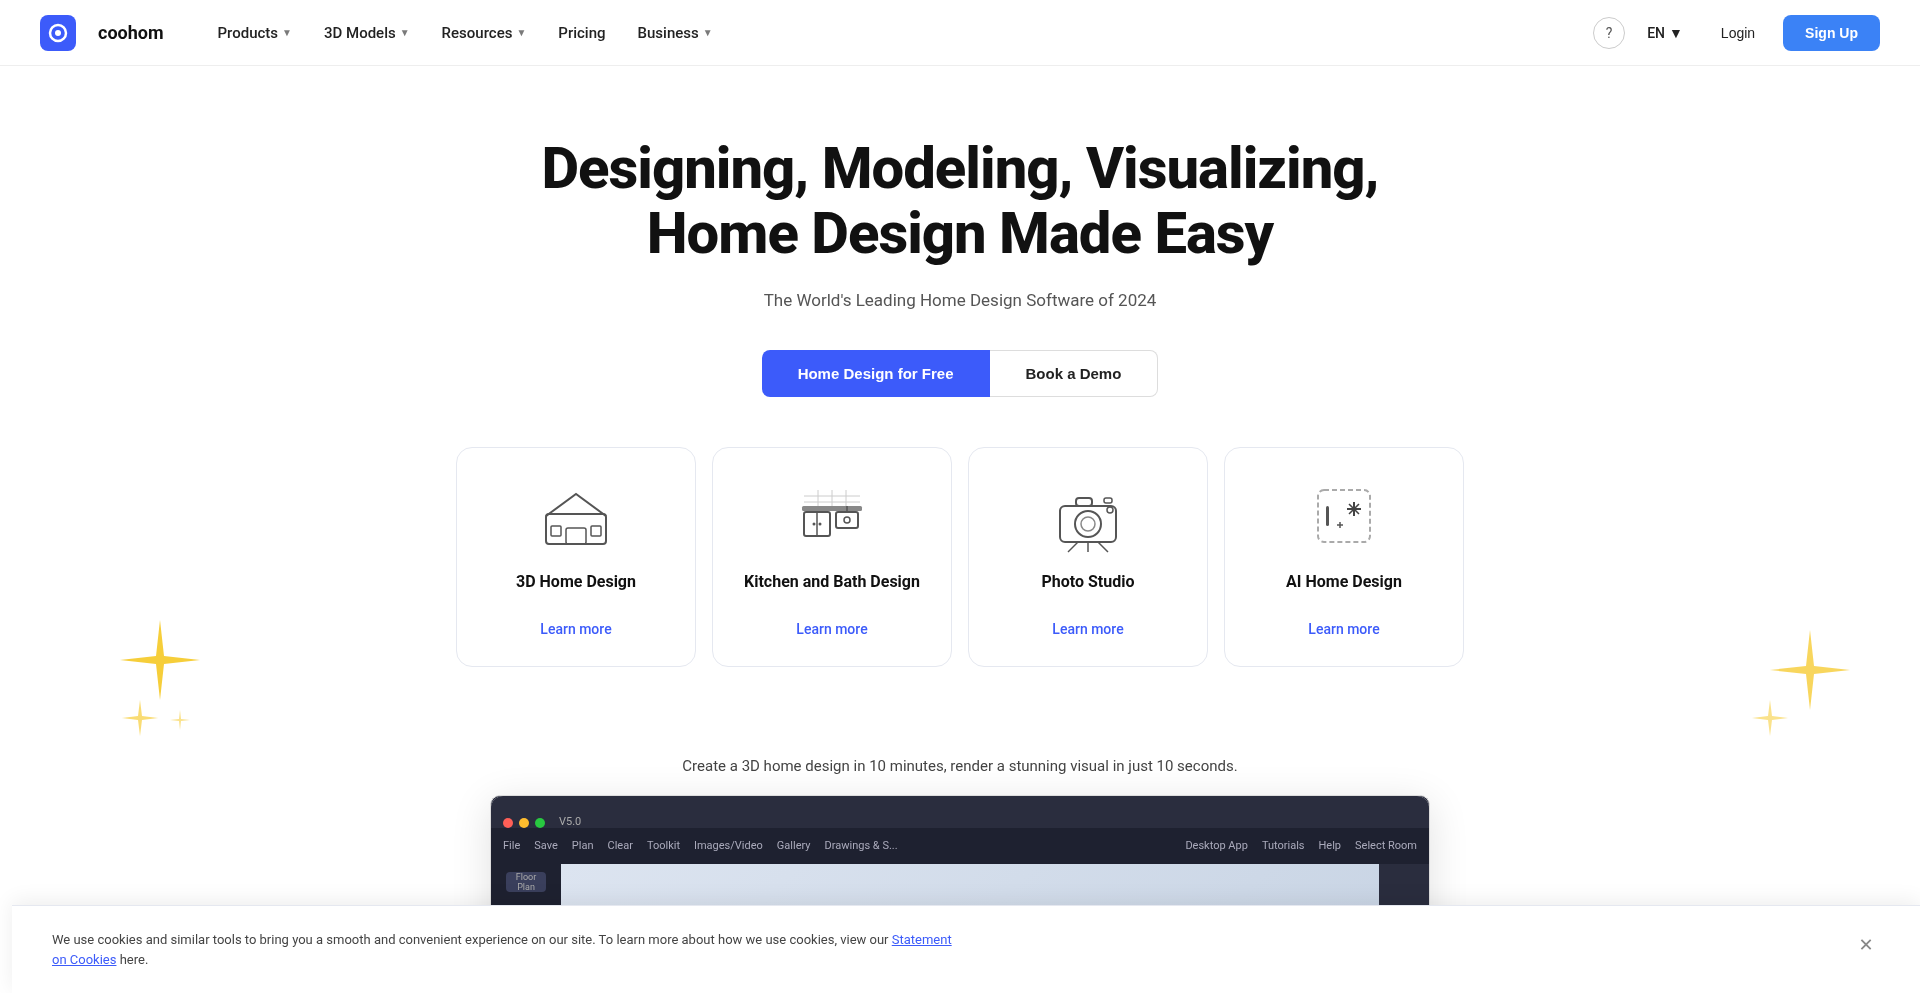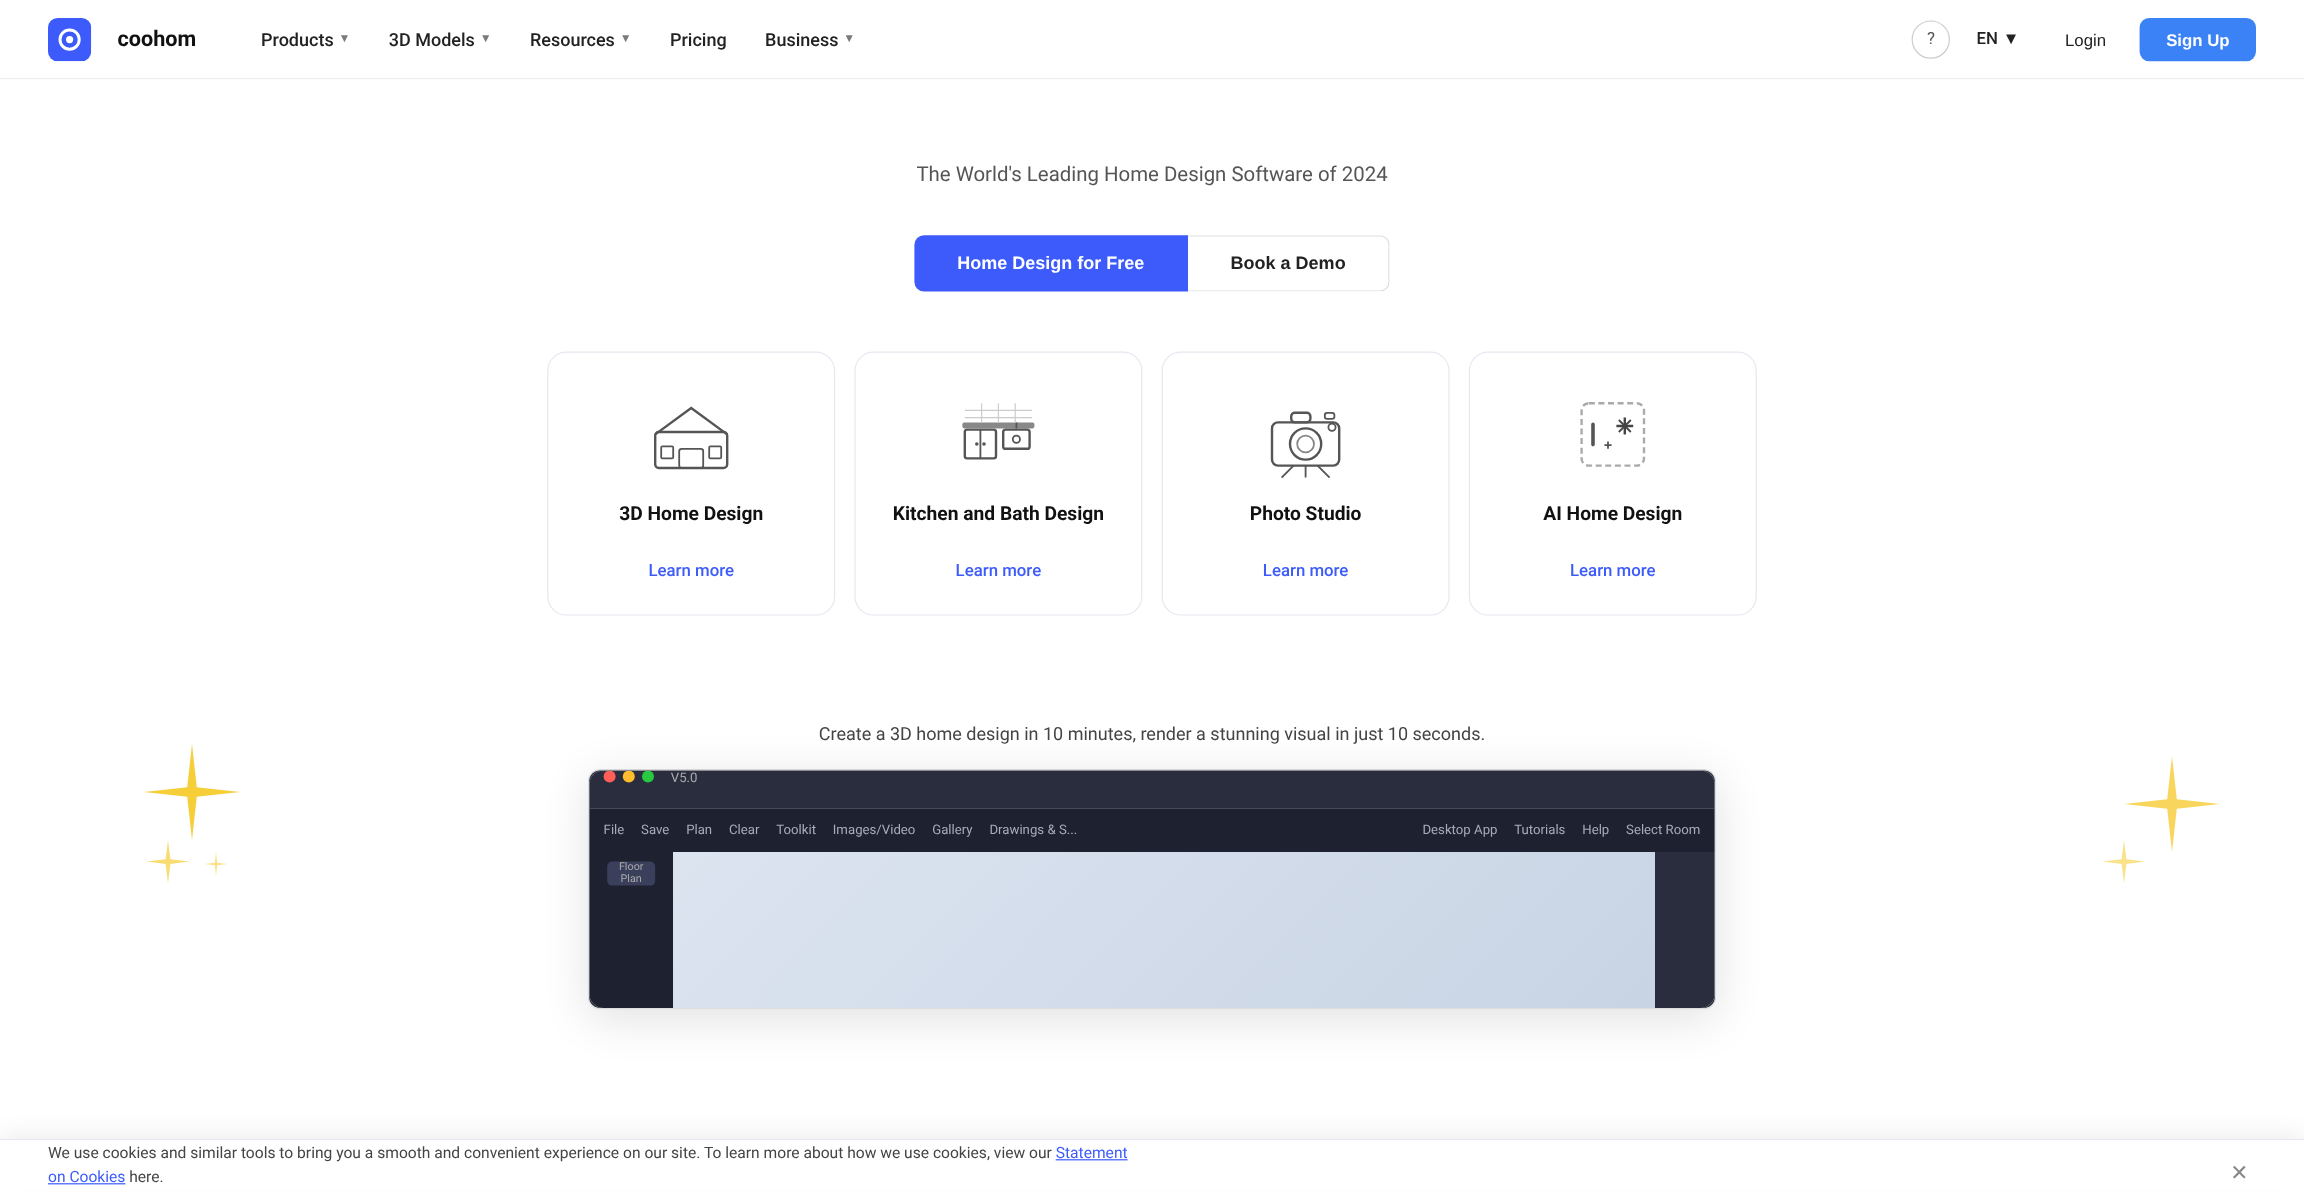--- a/index.html
+++ b/index.html
@@ -230,27 +230,27 @@
       box-shadow: 0 8px 40px rgba(0,0,0,0.12);
       position: relative;
       height: 180px;
       background: #2a2d3e;
     }
 
     
     .cookie-banner {
       position: fixed;
       bottom: 0;
-      left: 0;
+      left: 12px;
       right: 0;
       background: #fff;
       border-top: 1px solid #e5e8f0;
-      padding: 2px 40px;
-      display: flex;
-      align-items: flex-end;
+      padding: 24px 40px;
+      display: flex;
+      align-items: flex-start;
       justify-content: space-between;
       z-index: 999;
       box-shadow: 0 -4px 20px rgba(0,0,0,0.07);
     }
 
     .cookie-text {
       font-size: 13px;
       color: #444;
       max-width: 900px;
       line-height: 1.5;
@@ -302,21 +302,21 @@
       height: 100%;
       background: #f0f2f5;
       border-radius: 12px;
       overflow: hidden;
     }
 
     .mock-titlebar {
       background: #2a2d3e;
       height: 32px;
       display: flex;
-      align-items: flex-start;
+      align-items: flex-end;
       padding: 0 12px;
       gap: 6px;
     }
 
     .mock-dot {
       width: 10px;
       height: 10px;
       border-radius: 50%;
     }
 
@@ -376,20 +376,24 @@
     <div class="nav-lang">
       <span>EN</span>
       <span class="chevron">▼</span>
     </div>
     <button class="btn-login">Login</button>
     <button class="btn-signup">Sign Up</button>
   </div>
 </nav>
 
 <section class="hero">
+  <h1 class="hero-title">
+    <span>Designing, Modeling, Visualizing,</span><br>
+    <span>Home Design Made Easy</span>
+  </h1>
   <p class="hero-subtitle">The World's Leading Home Design Software of 2024</p>
 
   <div class="hero-buttons">
     <button class="hero-btn-primary">Home Design for Free</button>
     <button class="hero-btn-secondary">Book a Demo</button>
   </div>
 
   <div class="cards-row">
 
     <div class="card">

